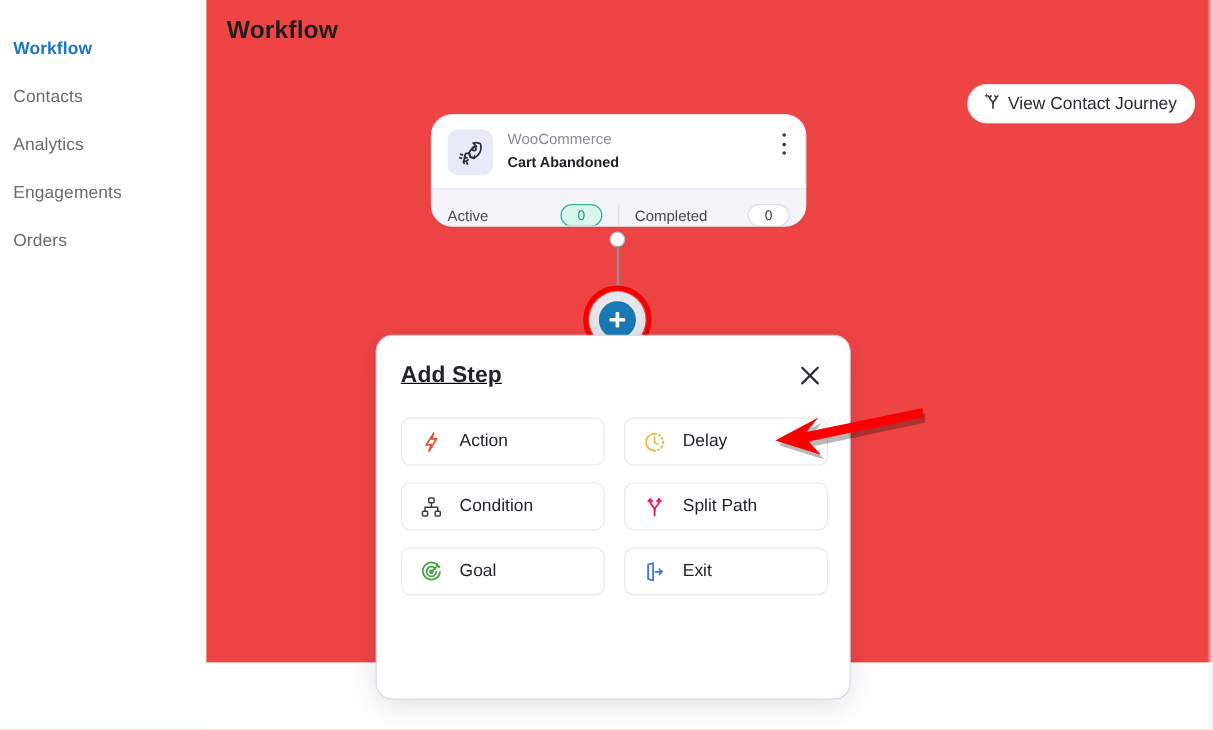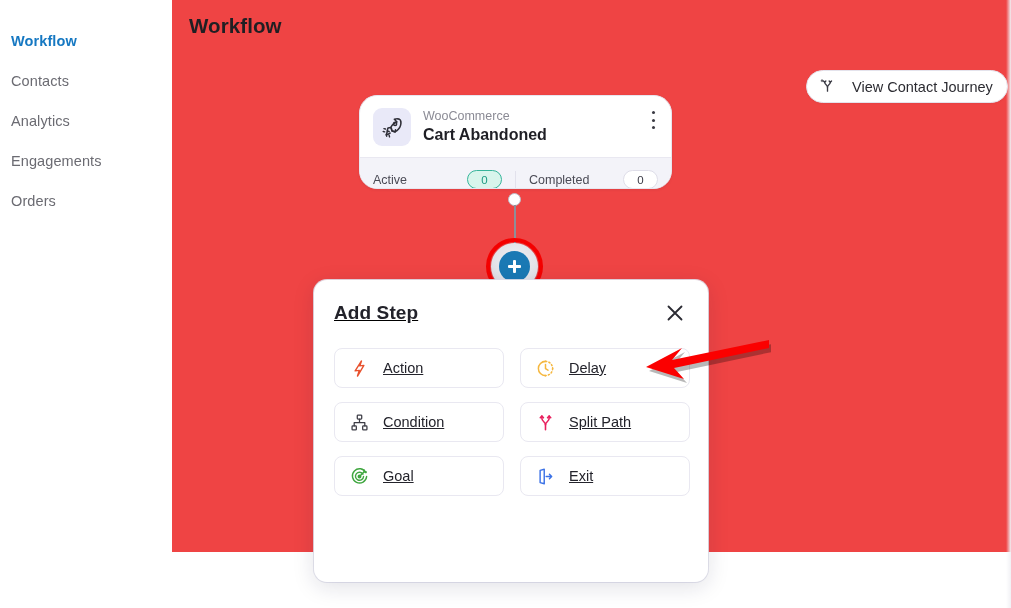--- a/index.html
+++ b/index.html
@@ -28,41 +28,41 @@
   
   .page-title {
     position: absolute; left: 189px; top: 14px;
     font-size: 20.5px; font-weight: 700; color: #1f1f23; letter-spacing: .1px;
   }
 
   
   .journey-btn {
     position: absolute; left: 806px; top: 70px;
     height: 33px; padding: 0 14px 0 12px;
-    display: flex; align-items: center; gap: 16px;
+    display: flex; align-items: center; gap: 4px;
     background: #ffffff; border: 1px solid #e4e3ec; border-radius: 17px;
     font-size: 14.5px; color: #2b2b31; cursor: pointer;
     box-shadow: 0 1px 2px rgba(16,16,40,.04);
   }
 
   
   .trigger-card {
     position: absolute; left: 359px; top: 95px; width: 313px;
     background: #ffffff; border: 1px solid #e7e6ef; border-radius: 18px;
     box-shadow: 0 1px 3px rgba(20,20,50,.07);
     overflow: hidden;
   }
   .trigger-body { display: flex; align-items: center; padding: 12px 13px 11px 13px; position: relative; }
   .trigger-ico {
     width: 38px; height: 38px; border-radius: 9px; background: #e9e9f8;
     display: flex; align-items: center; justify-content: center; flex: none;
   }
   .trigger-text { margin-left: 12px; }
   .trigger-sub { font-size: 12.5px; color: #8b8b95; line-height: 15px; }
-  .trigger-name { font-size: 16px; font-weight: 700; color: #1f1f25; line-height: 20px; margin-top: 1px; }
+  .trigger-name { font-size: 12px; font-weight: 700; color: #1f1f25; line-height: 20px; margin-top: 1px; }
   .kebab {
     position: absolute; right: 11px; top: 15px;
     width: 14px; height: 18px; display: flex; flex-direction: column;
     align-items: center; justify-content: space-between; cursor: pointer;
   }
   .kebab i { display: block; width: 3px; height: 3px; border-radius: 50%; background: #3a3a42; }
 
   .trigger-foot {
     display: flex; align-items: stretch; height: 31px;
     background: #f3f3f9; border-top: 1px solid #e9e8f1;
@@ -123,21 +123,21 @@
   }
   .modal-head { display: flex; align-items: center; justify-content: space-between; text-decoration: underline; }
   .modal-title { font-size: 19px; font-weight: 700; color: #22222a; letter-spacing: .1px; }
   .modal-close { width: 26px; height: 26px; margin-top: 1px; cursor: pointer; }
 
   .opts { margin-top: 22px; display: grid; grid-template-columns: 170px 170px; gap: 14px 16px; }
   .opt {
     height: 40px; display: flex; align-items: center; gap: 13px;
     padding-left: 14px;
     background: #ffffff; border: 1px solid #e9e8f1; border-radius: 8px;
-    font-size: 14.5px; color: #23232b; cursor: pointer; text-decoration: underline;
+    font-size: 14.5px; color: #23232b; cursor: pointer;
   }
   .opt .oi { width: 21px; height: 21px; display: flex; align-items: center; justify-content: center; flex: none; }
 
   
   .edge-scroll {
     position: absolute; right: 0; top: 0; width: 5px; height: 608px;
     background: linear-gradient(to right, rgba(244,244,248,0), #f1f1f5);
   }
 </style>
 </head>

